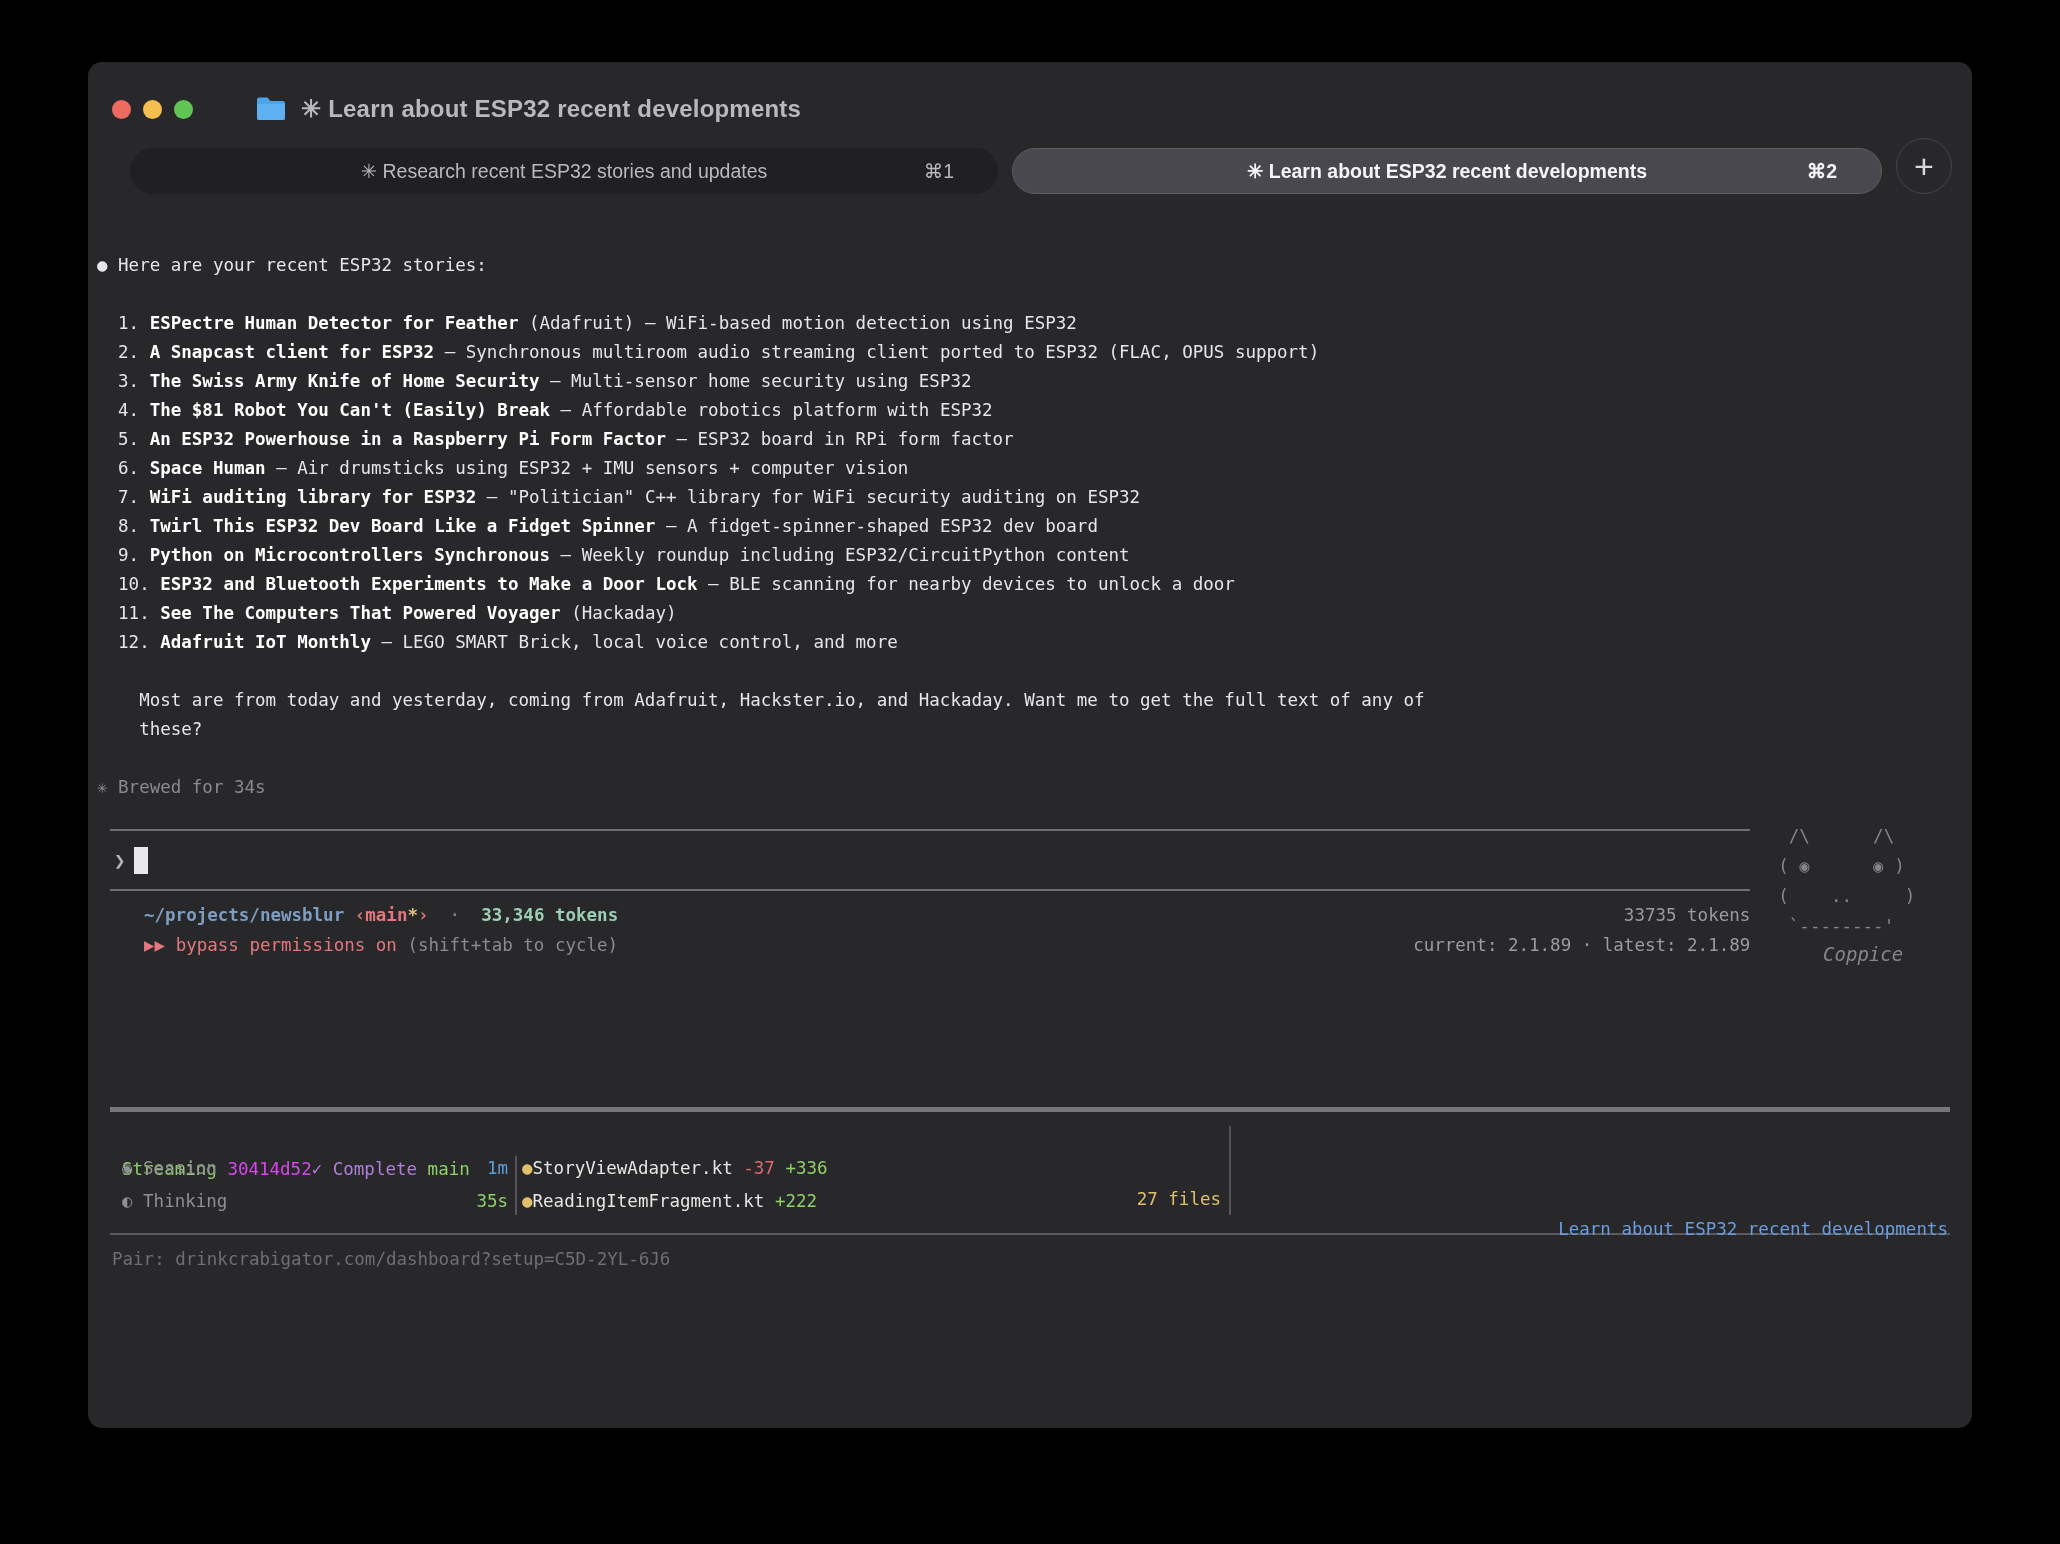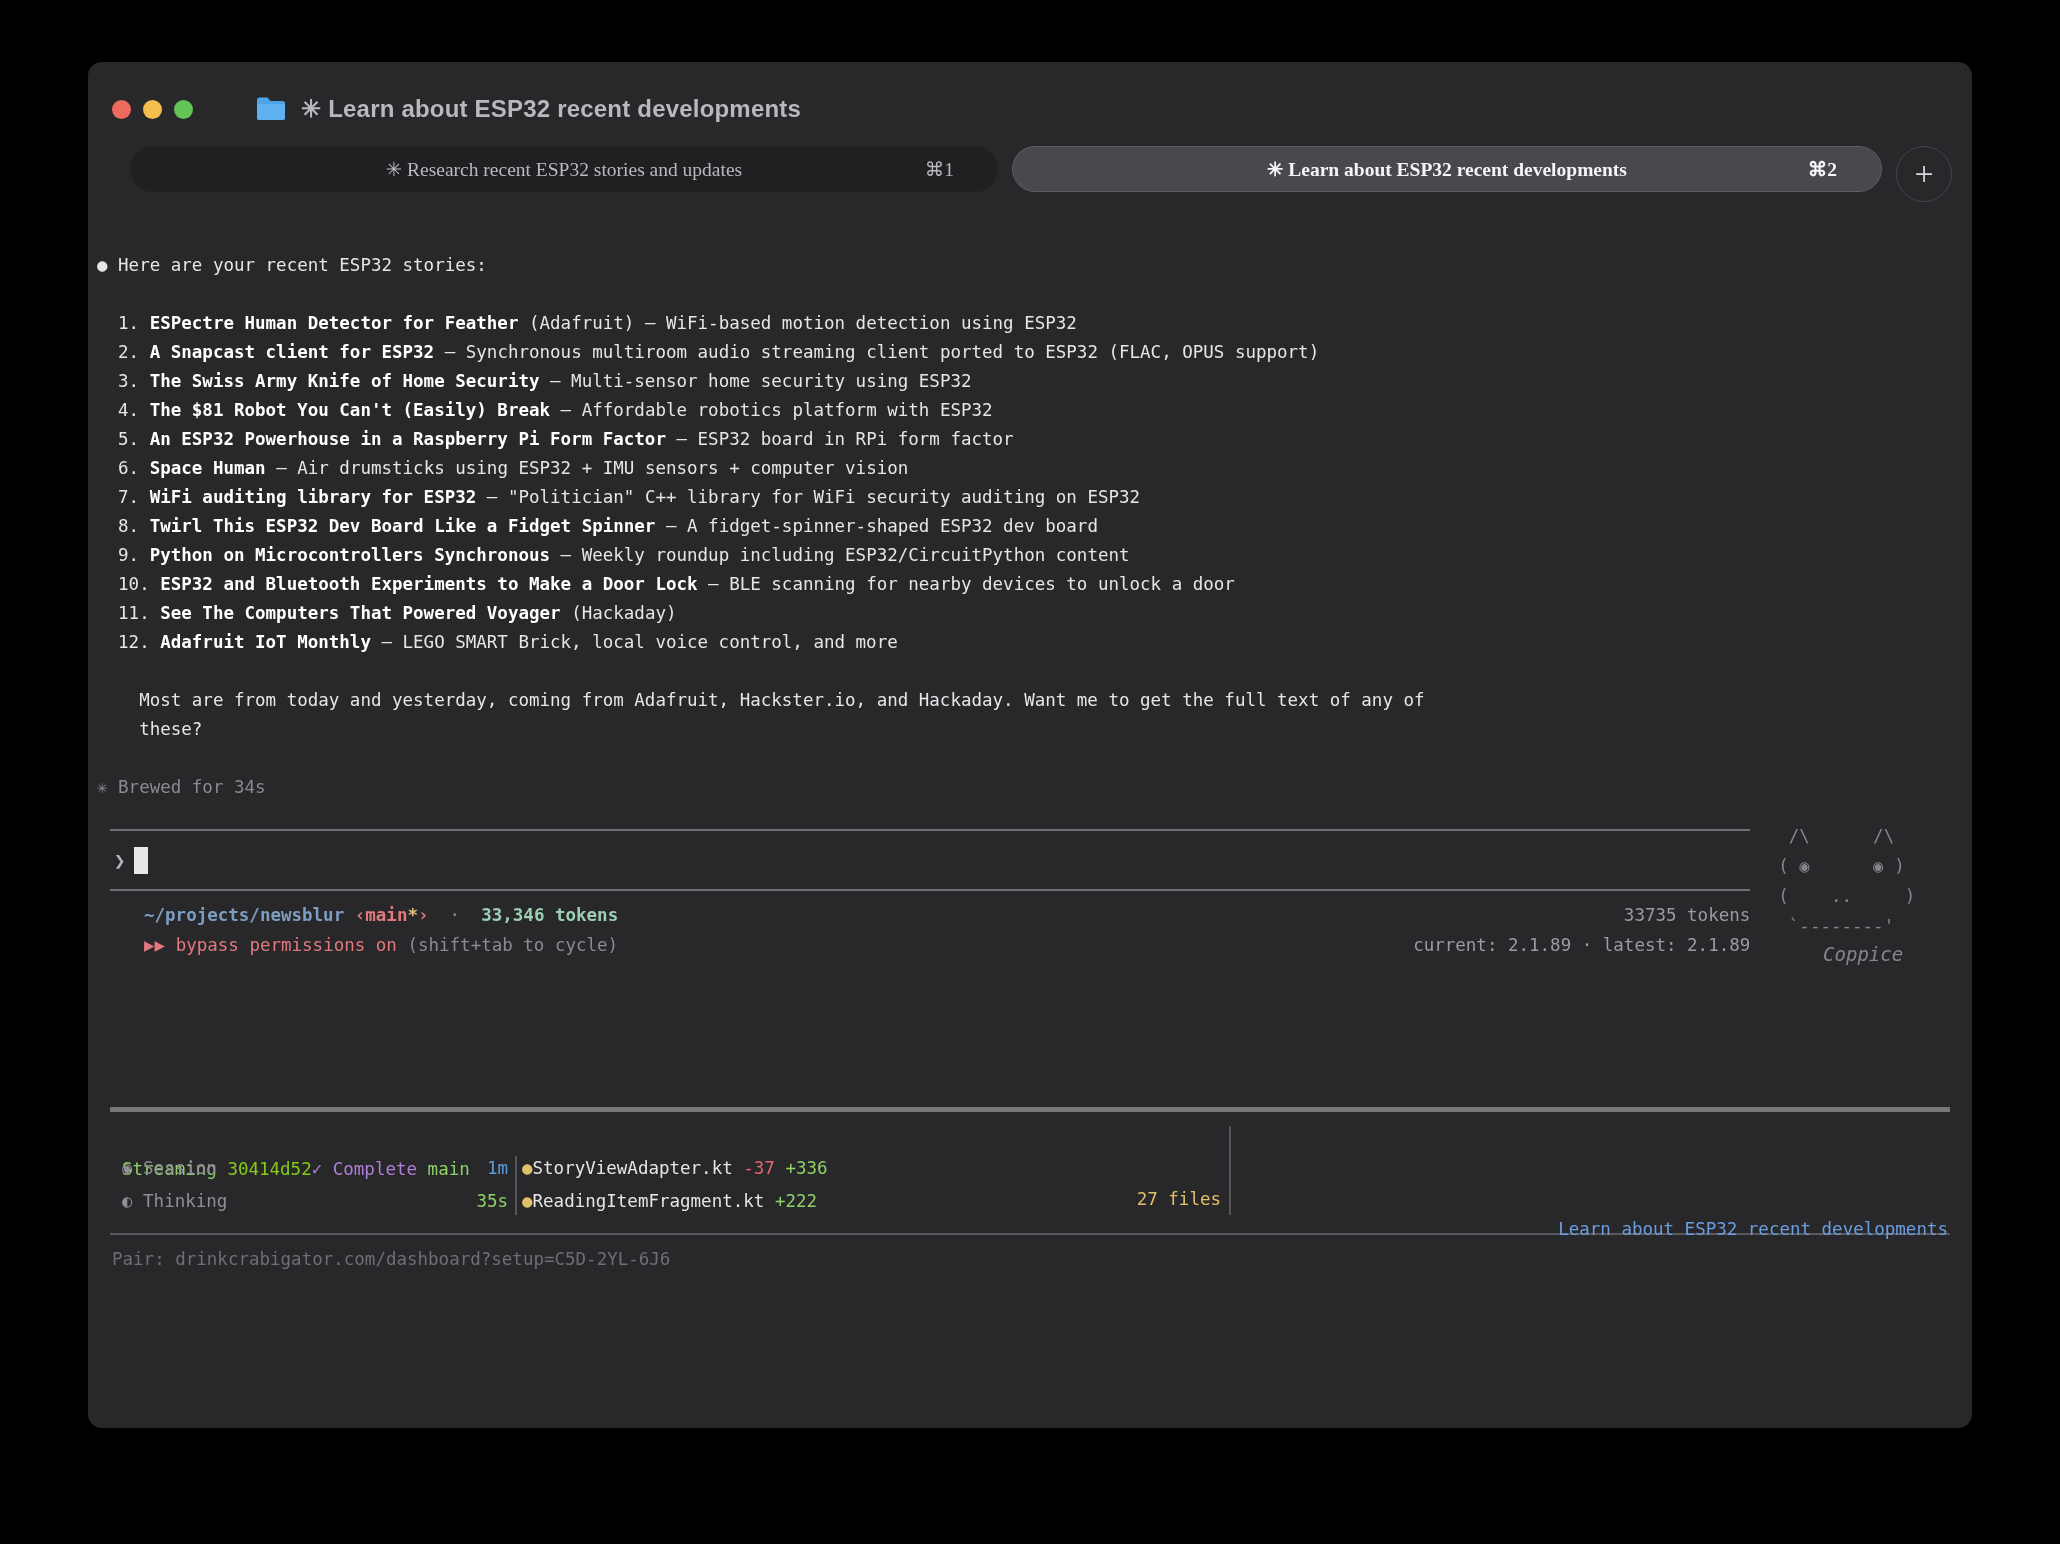--- a/index.html
+++ b/index.html
@@ -16,21 +16,21 @@
   .titlebar { height:74px; display:flex; align-items:center; padding:20px 24px 0 24px; }
   .lights { display:flex; gap:12px; align-items:center; }
   .light { width:19px; height:19px; border-radius:50%; }
   .light.red { background:#ed6a5e; }
   .light.yellow { background:#f5bf4f; }
   .light.green { background:#61c455; }
   .folder { margin-left:62px; display:flex; align-items:center; }
   .win-title { margin-left:14px; color:#b9b9bd; font-size:24px; font-weight:bold; letter-spacing:.2px; }
 
   
-  .tabbar { display:flex; align-items:flex-start; gap:14px; margin-top:10px; padding:0 20px 0 42px; height:48px;font-family:Liberation Serif, serif; }
+  .tabbar { display:flex; align-items:flex-end; gap:14px; margin-top:10px; padding:0 20px 0 42px; height:48px; }
   .tab { flex:1; height:46px; border-radius:23px; display:flex; align-items:center; justify-content:center;
          position:relative; font-size:19.5px; cursor:default; }
   .tab.inactive { background:#202023; color:#b9b9be; }
   .tab.active { background:#48484e; color:#f5f5f7; font-weight:bold; border:1px solid #5d5d64; }
   .tab .shortcut { position:absolute; right:44px; font-weight:bold; }
   .tab.inactive .shortcut { font-weight:normal; }
   .newtab { width:56px; height:56px; border-radius:50%; border:1.5px solid #45454e; color:#d8d8dc;
             font-size:34px; font-weight:300; display:flex; align-items:center; justify-content:center; }
   .terminal { margin-top:28px; padding-left:9px; color:#e6e6e8; }
   .t-line { white-space:pre; font-family:"DejaVu Sans Mono", monospace; font-size:17.5px;
@@ -72,21 +72,21 @@
   .sb-row { position:absolute; left:0; right:0; height:30px; line-height:30px; }
   .sb-row1 { top:0; } .sb-row2 { top:29px; } .sb-row3 { top:62px; }
   .sb-left { position:absolute; left:10px; }
   .sb-files { position:absolute; right:727px; color:#e0c068; }
   .sb-task { position:absolute; right:0; color:#6b9edf; }
   .sb-time { position:absolute; left:0; width:396px; text-align:right; }
   .sb-file { position:absolute; left:410px; }
   .vdiv { position:absolute; width:2px; background:#55555a; }
   .vdiv1 { left:403px; top:32px; bottom:2px; }
   .vdiv2 { left:1117px; top:2px; bottom:2px; }
-  .st-green { color:#8ed167; } .st-cyan { color:#84cc16; } .st-purple { color:#b07fd8; }
+  .st-green { color:#8ed167; } .st-cyan { color:#d946ef; } .st-purple { color:#b07fd8; }
   .st-yellow { color:#e0c068; } .st-red { color:#e0696f; } .st-blue { color:#5b9fd8; }
   .st-white { color:#e5e5e5; } .st-gray { color:#8f8f95; }
 
   .thin-sep { height:2px; background:#5a5a5e; margin:16px 22px 0 22px; }
   .pair-line { margin-top:14px; padding-left:24px; color:#6e6e74;
                font-family:"DejaVu Sans Mono", monospace; font-size:17.5px; }
 </style>
 </head>
 <body>
 

